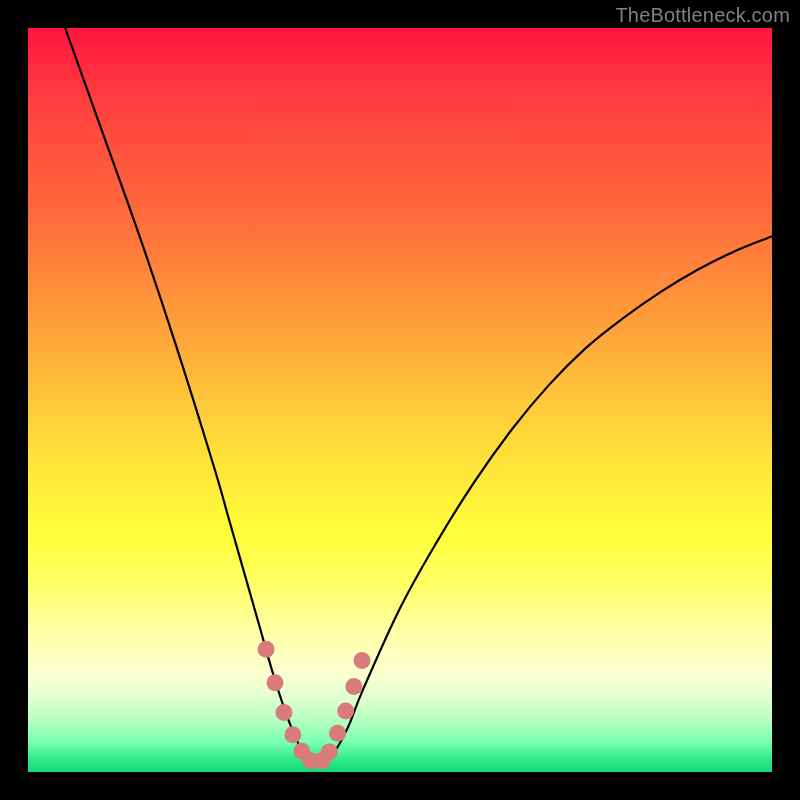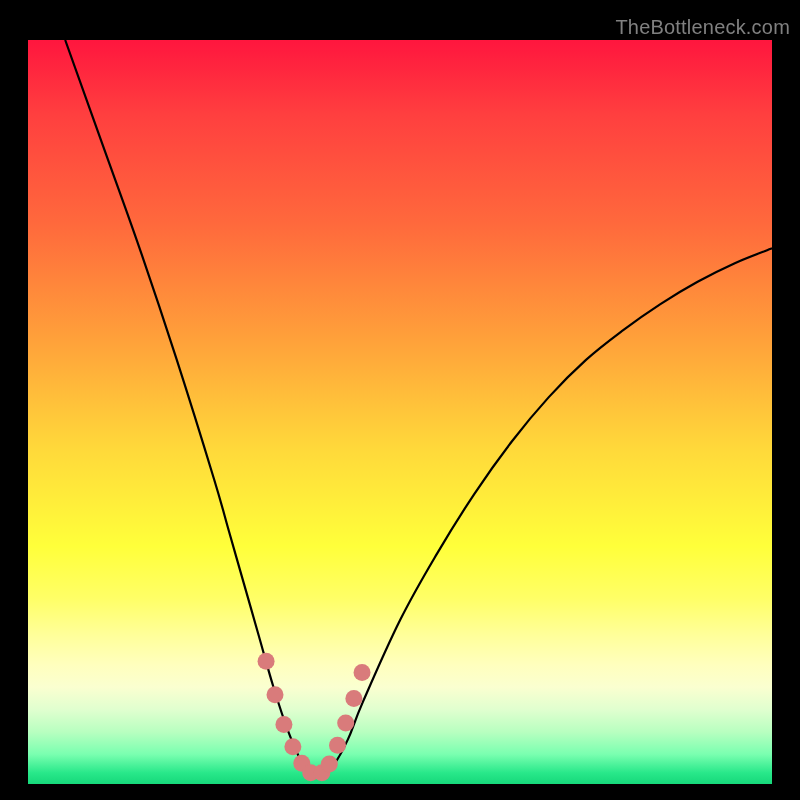--- a/index.html
+++ b/index.html
@@ -6,21 +6,21 @@
   body {
     width: 800px;
     height: 800px;
     background: #000;
     position: relative;
     font-family: Arial, sans-serif;
     overflow: hidden;
   }
   .frame {
     position: absolute;
-    top: 12px;
+    top: 0;
     left: 0;
     width: 800px;
     height: 768px;
   }
   .plot-area {
     position: absolute;
     top: 28px;
     left: 28px;
     width: 744px;
     height: 744px;

